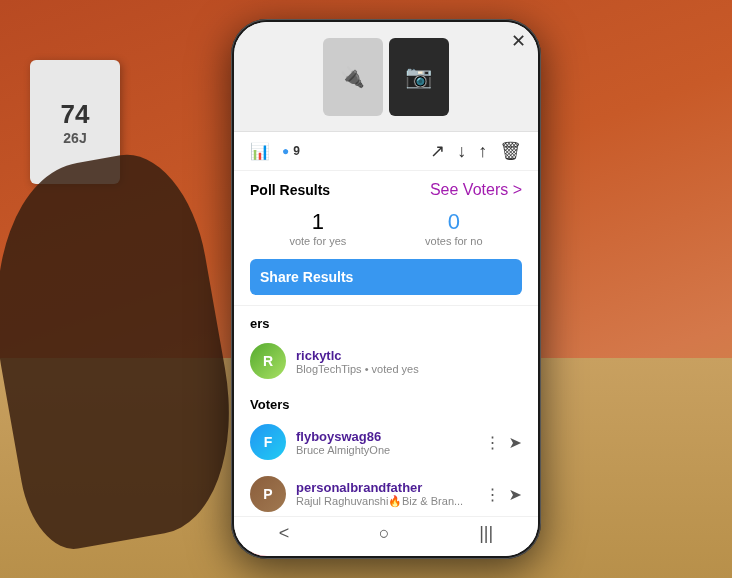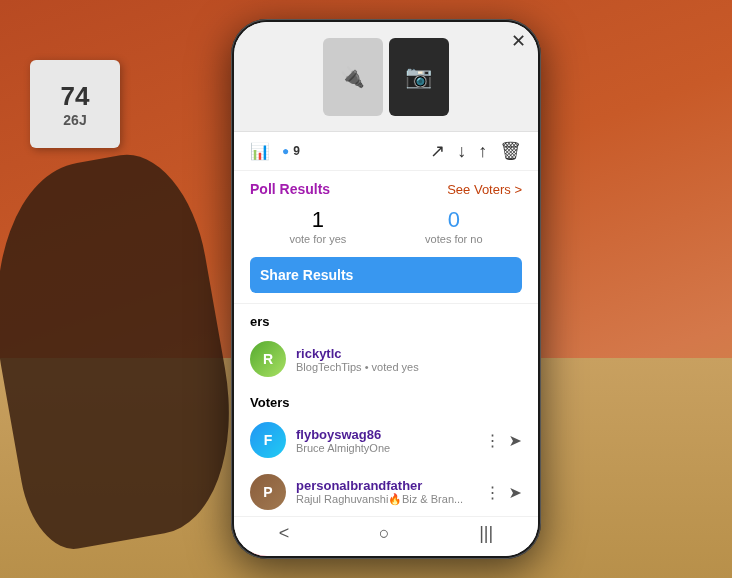--- a/index.html
+++ b/index.html
@@ -26,21 +26,21 @@
       bottom: 0; left: 0; right: 0;
       height: 220px;
       background: linear-gradient(180deg, #c8a060 0%, #b8904a 100%);
     }
 
     .thermometer {
       position: absolute;
       top: 60px;
       left: 30px;
       width: 90px;
-      height: 88px;
+      height: 124px;
       background: #e8e8e8;
       border-radius: 6px;
       display: flex;
       flex-direction: column;
       align-items: center;
       justify-content: center;
       font-size: 26px;
       font-weight: bold;
       color: #333;
       box-shadow: 2px 2px 8px rgba(0,0,0,0.3);
@@ -165,26 +165,26 @@
     .poll-header {
       display: flex;
       justify-content: space-between;
       align-items: center;
       margin-bottom: 10px;
     }
 
     .poll-title {
       font-size: 14px;
       font-weight: 700;
+      color: #000000;
+    }
+
+    .see-voters {
+      font-size: 16px;
       color: #a21caf;
-    }
-
-    .see-voters {
-      font-size: 13px;
-      color: #c2410c;
       cursor: pointer;
     }
 
     .poll-votes {
       display: flex;
       justify-content: space-around;
       margin-bottom: 12px;
     }
 
     .vote-item {

